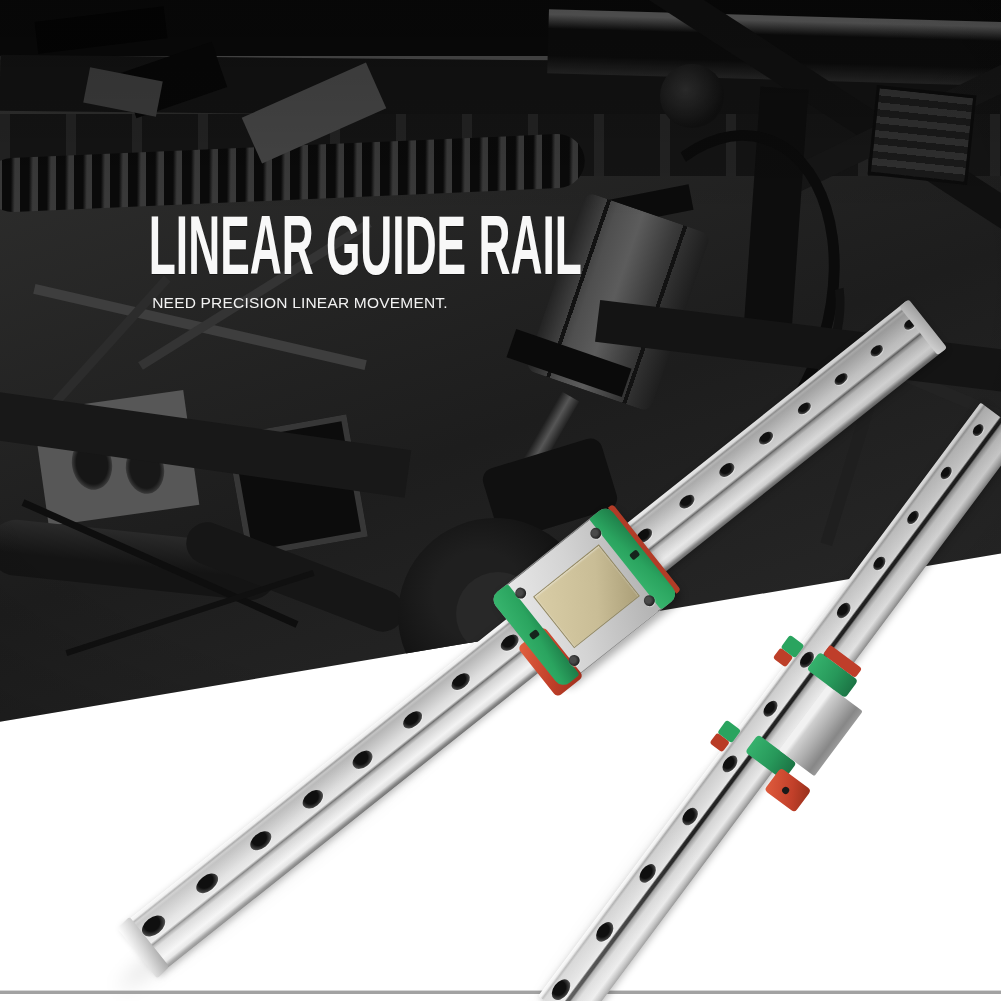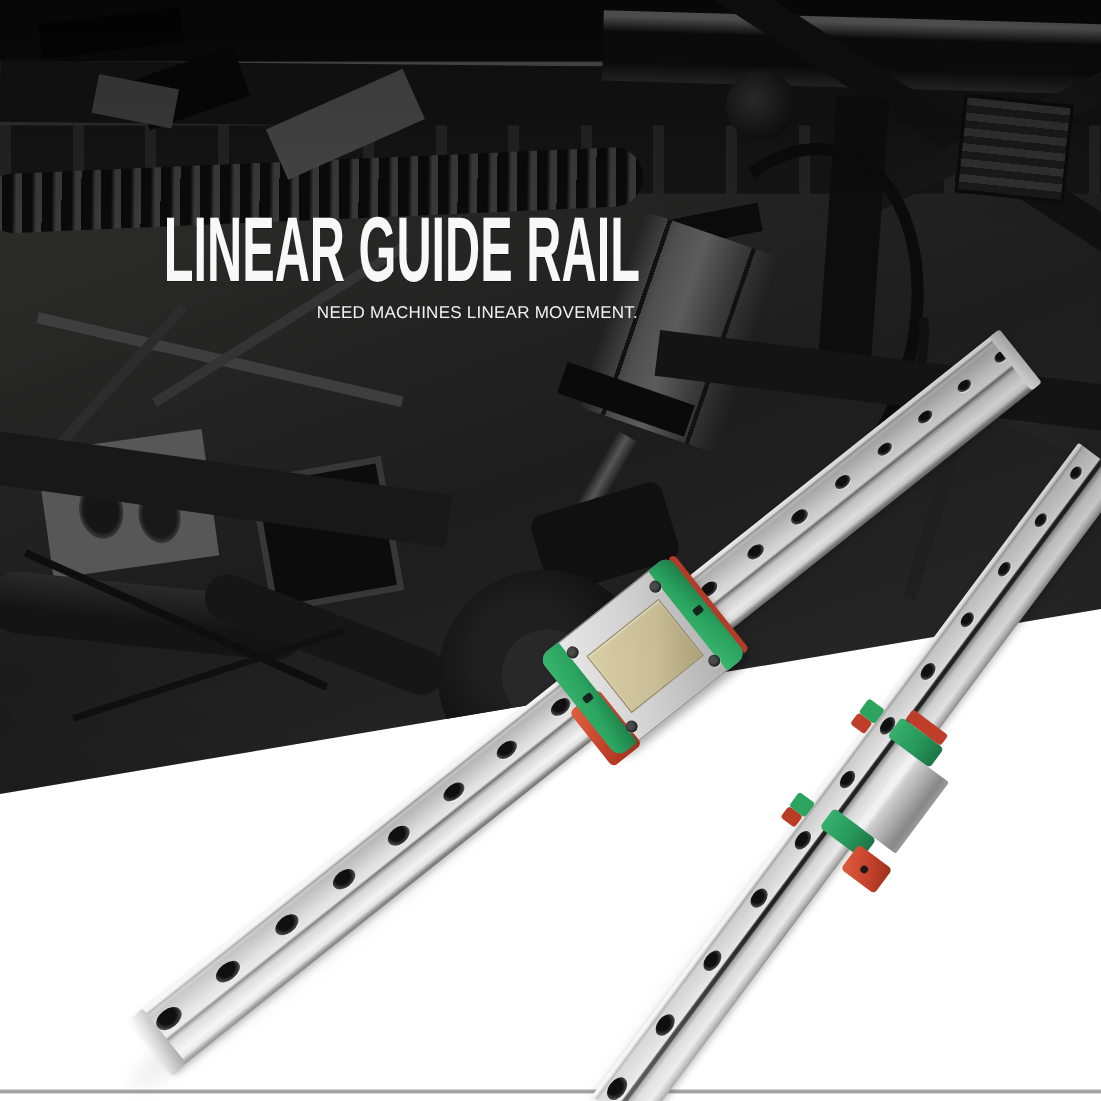--- a/index.html
+++ b/index.html
@@ -15,21 +15,21 @@
   .photo{position:absolute;inset:0;z-index:1;
          clip-path:polygon(0 0,100% 0,100% 55.3%,0 72.1%);
          background:linear-gradient(160deg,#323231,#1d1d1d 45%,#272727 70%,#2c2c2c);
          overflow:hidden;}
   .photo::after{content:'';position:absolute;inset:0;z-index:40;pointer-events:none;
          background:radial-gradient(130% 100% at 45% 28%, rgba(0,0,0,0) 40%, rgba(0,0,0,.42) 90%),
                     linear-gradient(180deg, rgba(0,0,0,.20), rgba(0,0,0,0) 22%);}
   .shp{position:absolute;display:block;z-index:5;}
 
   
-  .hero{position:absolute;left:20px;top:194px;width:560px;text-align:right;z-index:50;}
+  .hero{position:absolute;left:20px;top:212px;width:560px;text-align:center;z-index:50;}
   .hero h1{margin:0;font-weight:700;font-size:82px;line-height:.80;white-space:nowrap;
            letter-spacing:0;color:var(--c-headline_text);
            transform:scaleX(.54) scaleY(1.02);transform-origin:50% 0;
            text-shadow:0 1px 0 rgba(0,0,0,.35);}
   .hero .sub{margin-top:16px;}
   .hero .sub p{margin:0;font-size:15.5px;line-height:18.6px;letter-spacing:.2px;
            font-weight:400;color:#f2f2f2;}
 
   
   .rail{position:absolute;transform-origin:0 50%;border-radius:2px;
@@ -147,21 +147,21 @@
     <i class="shp" style="left:846px;top:372px;width:12px;height:176px;background:#1f1f1f;transform:rotate(17deg)"></i>
     <i class="shp" style="left:596px;top:326px;width:430px;height:42px;background:#141414;transform:rotate(7deg)"></i>
     <i class="shp" style="left:36px;top:14px;width:130px;height:32px;background:#040404;transform:rotate(-7deg)"></i>
     <i class="shp" style="left:126px;top:56px;width:96px;height:48px;background:#070707;transform:rotate(-19deg)"></i>
     <i class="shp" style="left:246px;top:88px;width:136px;height:50px;background:#454545;transform:rotate(-24deg)"></i>
     <i class="shp" style="left:86px;top:74px;width:74px;height:36px;background:#3b3b3b;transform:rotate(11deg)"></i>
 
     <div class="hero">
       <h1>LINEAR GUIDE RAIL</h1>
       <div class="sub">
-        <p>NEED MACHINES LINEAR MOVEMENT.</p>
+        <p>NEED PRECISION LINEAR MOVEMENT.</p>
       </div>
     </div>
   </div>
 
   <div class="shadow-band" id="shadow-main"></div>
   <div class="shadow-band" id="shadow-two"></div>
 
   <div class="bottom-line"></div>
 
   <div class="rail" id="rail-two">

